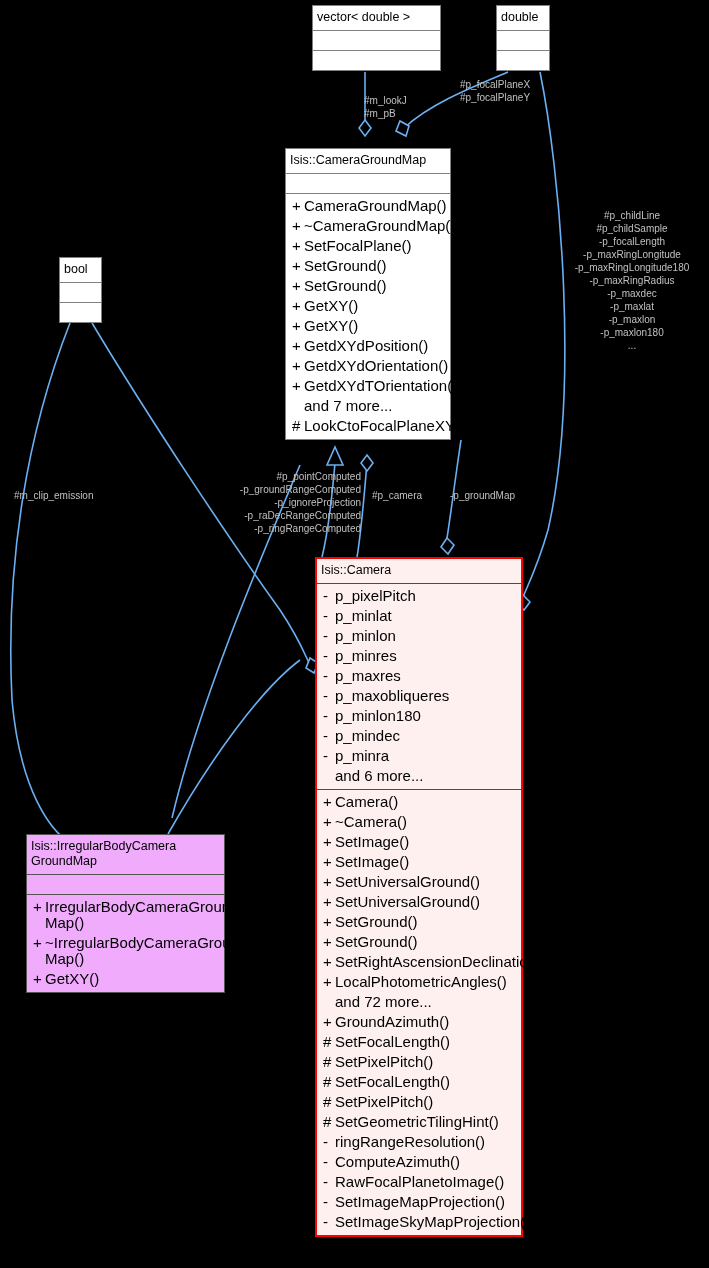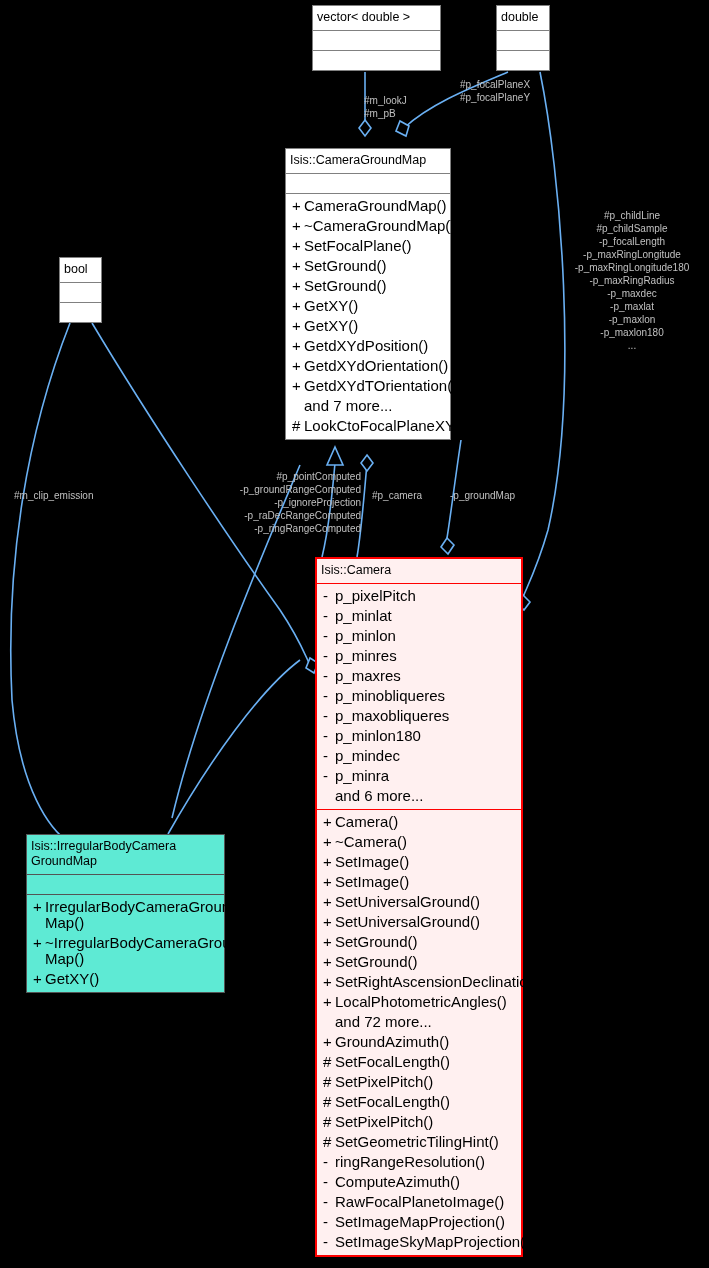--- a/index.html
+++ b/index.html
@@ -69,21 +69,21 @@
   
   .node.current {
     border: 2px solid #ff0000;
     background: #fff0f0;
   }
   .node.current .title { border-bottom: 1px solid #ff0000; }
   .node.current .attrs { border-bottom: 1px solid #ff0000; }
 
   
   .node.grey {
-    background: #5eead4;
+    background: #f0abfc;
     border: 1px solid #545454;
   }
   .node.grey .title { border-bottom: 1px solid #545454; }
   .node.grey .attrs { border-bottom: 1px solid #545454; }
 
   
   .edge-label {
     position: absolute;
     color: #c0c0c0;
     font-size: 10px;
@@ -226,21 +226,20 @@
   </div>
 
   <div class="node current" id="n-camera">
     <div class="title" style="white-space: pre-line;">Isis::Camera</div>
     <div class="attrs">
         <div class="row"><span class="vis">-</span><span class="txt">p_pixelPitch</span></div>
         <div class="row"><span class="vis">-</span><span class="txt">p_minlat</span></div>
         <div class="row"><span class="vis">-</span><span class="txt">p_minlon</span></div>
         <div class="row"><span class="vis">-</span><span class="txt">p_minres</span></div>
         <div class="row"><span class="vis">-</span><span class="txt">p_maxres</span></div>
-        <div class="row"><span class="vis">-</span><span class="txt">p_minobliqueres</span></div>
         <div class="row"><span class="vis">-</span><span class="txt">p_maxobliqueres</span></div>
         <div class="row"><span class="vis">-</span><span class="txt">p_minlon180</span></div>
         <div class="row"><span class="vis">-</span><span class="txt">p_mindec</span></div>
         <div class="row"><span class="vis">-</span><span class="txt">p_minra</span></div>
         <div class="row more"><span class="vis">+</span><span class="txt">and 6 more...</span></div>
       </div>
     <div class="ops">
         <div class="row"><span class="vis">+</span><span class="txt">Camera()</span></div>
         <div class="row"><span class="vis">+</span><span class="txt">~Camera()</span></div>
         <div class="row"><span class="vis">+</span><span class="txt">SetImage()</span></div>

